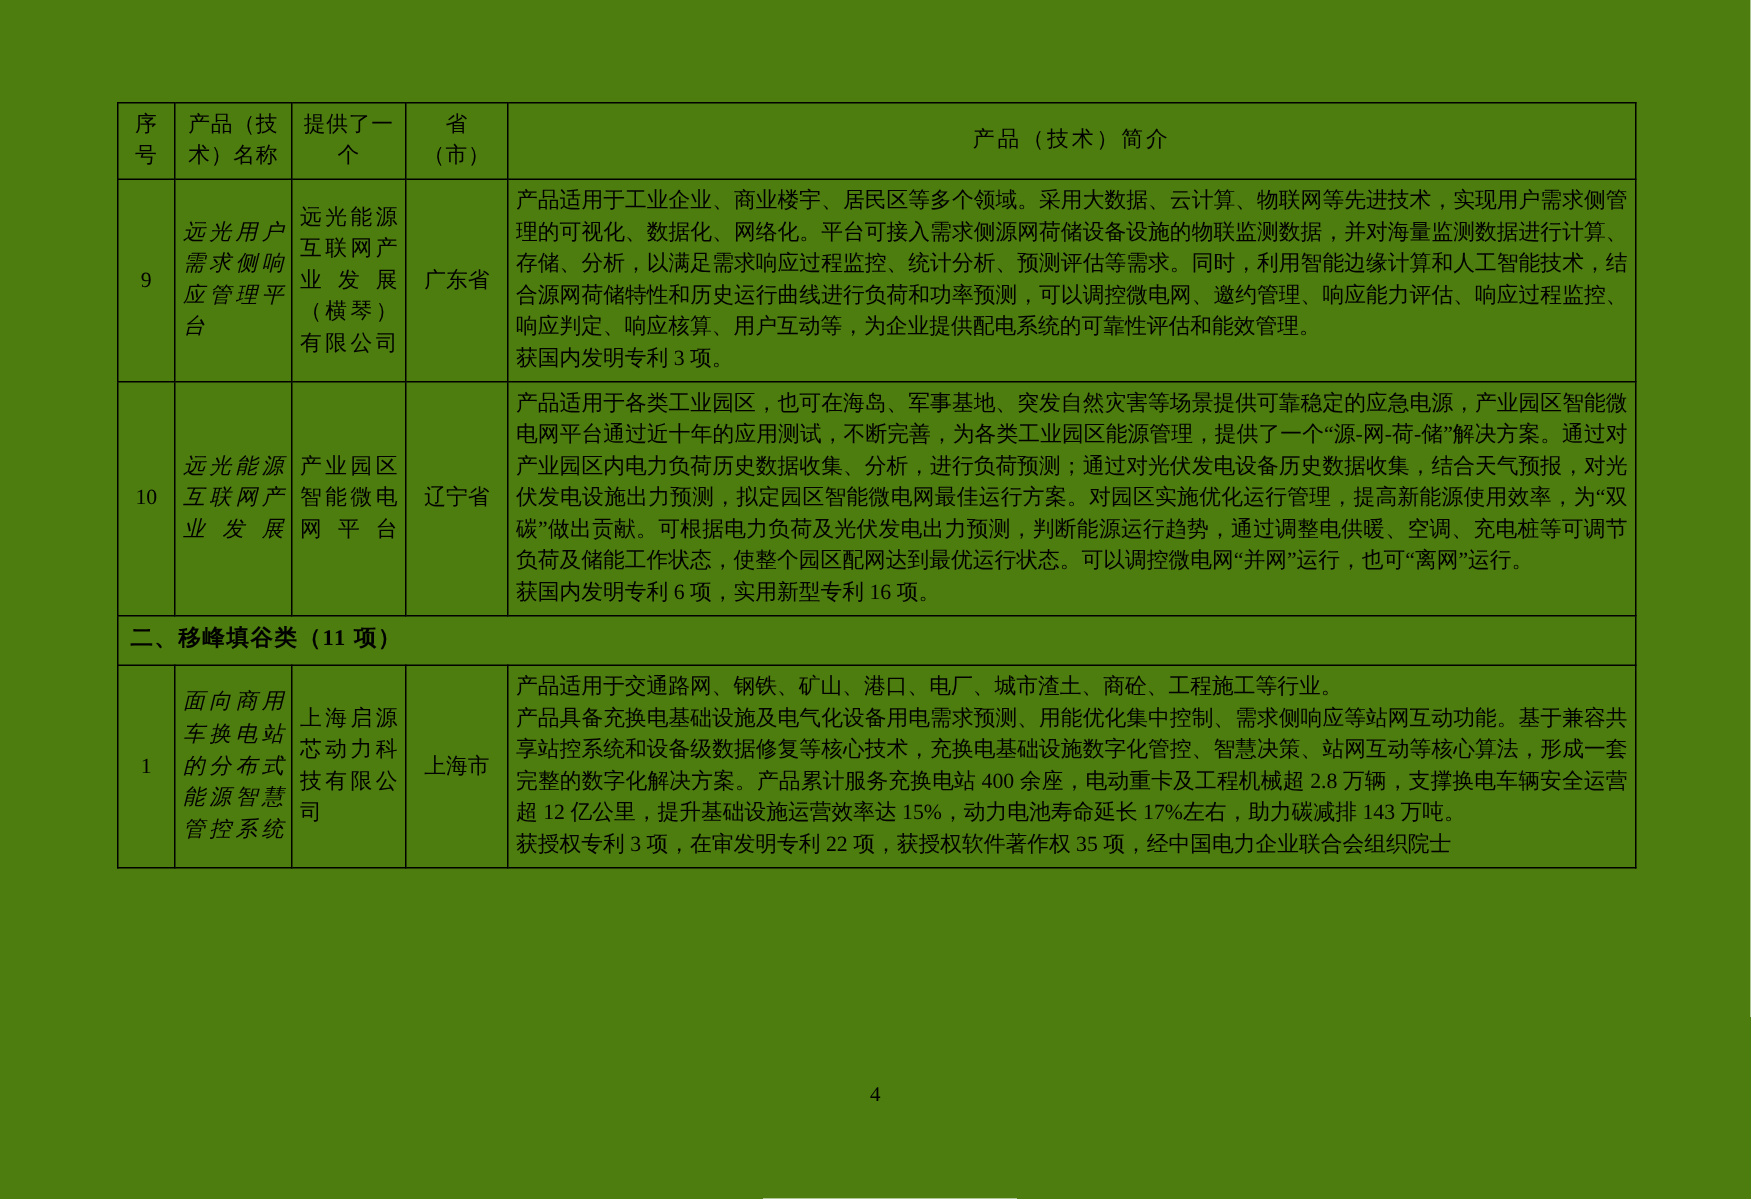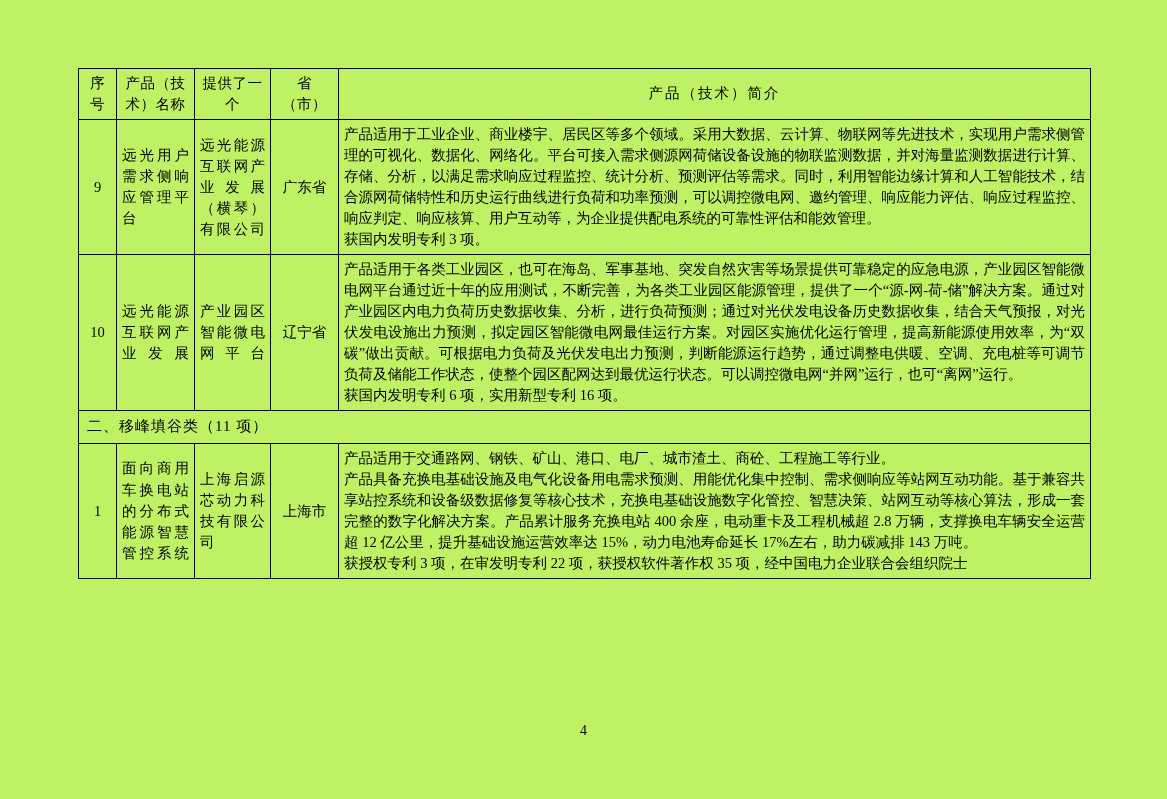--- a/index.html
+++ b/index.html
@@ -13,21 +13,21 @@
     font-family: "Liberation Serif", "DejaVu Serif", serif;
     color: #000000;
     position: relative;
   }
   .page {
     position: absolute;
     left: 0;
     top: 0;
     width: 1167px;
     height: 799px;
-    background: #bef264;
+    background: #4d7c0f;
   }
   .doc-table {
     position: absolute;
     left: 78px;
     top: 68px;
     width: 1012px;
     border-collapse: collapse;
     table-layout: fixed;
   }
   .doc-table td, .doc-table th {
@@ -56,39 +56,40 @@
   }
   .cell-center {
     text-align: center;
   }
   .cell-name {
     text-align: justify;
     text-align-last: justify;
     letter-spacing: 0px;
     padding-left: 6px;
     padding-right: 6px;
+    font-style: italic;
   }
   .cell-ent {
     text-align: justify;
     text-align-last: justify;
     padding-left: 6px;
     padding-right: 6px;
   }
   .cell-desc {
     text-align: justify;
     vertical-align: top;
     padding: 6px 8px 6px 8px;
     line-height: 1.62;
   }
   .cell-desc p {
     margin: 0;
     text-indent: 0;
   }
   .section-row td {
-    font-weight: normal;
+    font-weight: bold;
     letter-spacing: 1px;
     padding: 5px 8px;
     font-size: 15px;
   }
   .page-number {
     position: absolute;
     left: 0;
     top: 723px;
     width: 1167px;
     text-align: center;

